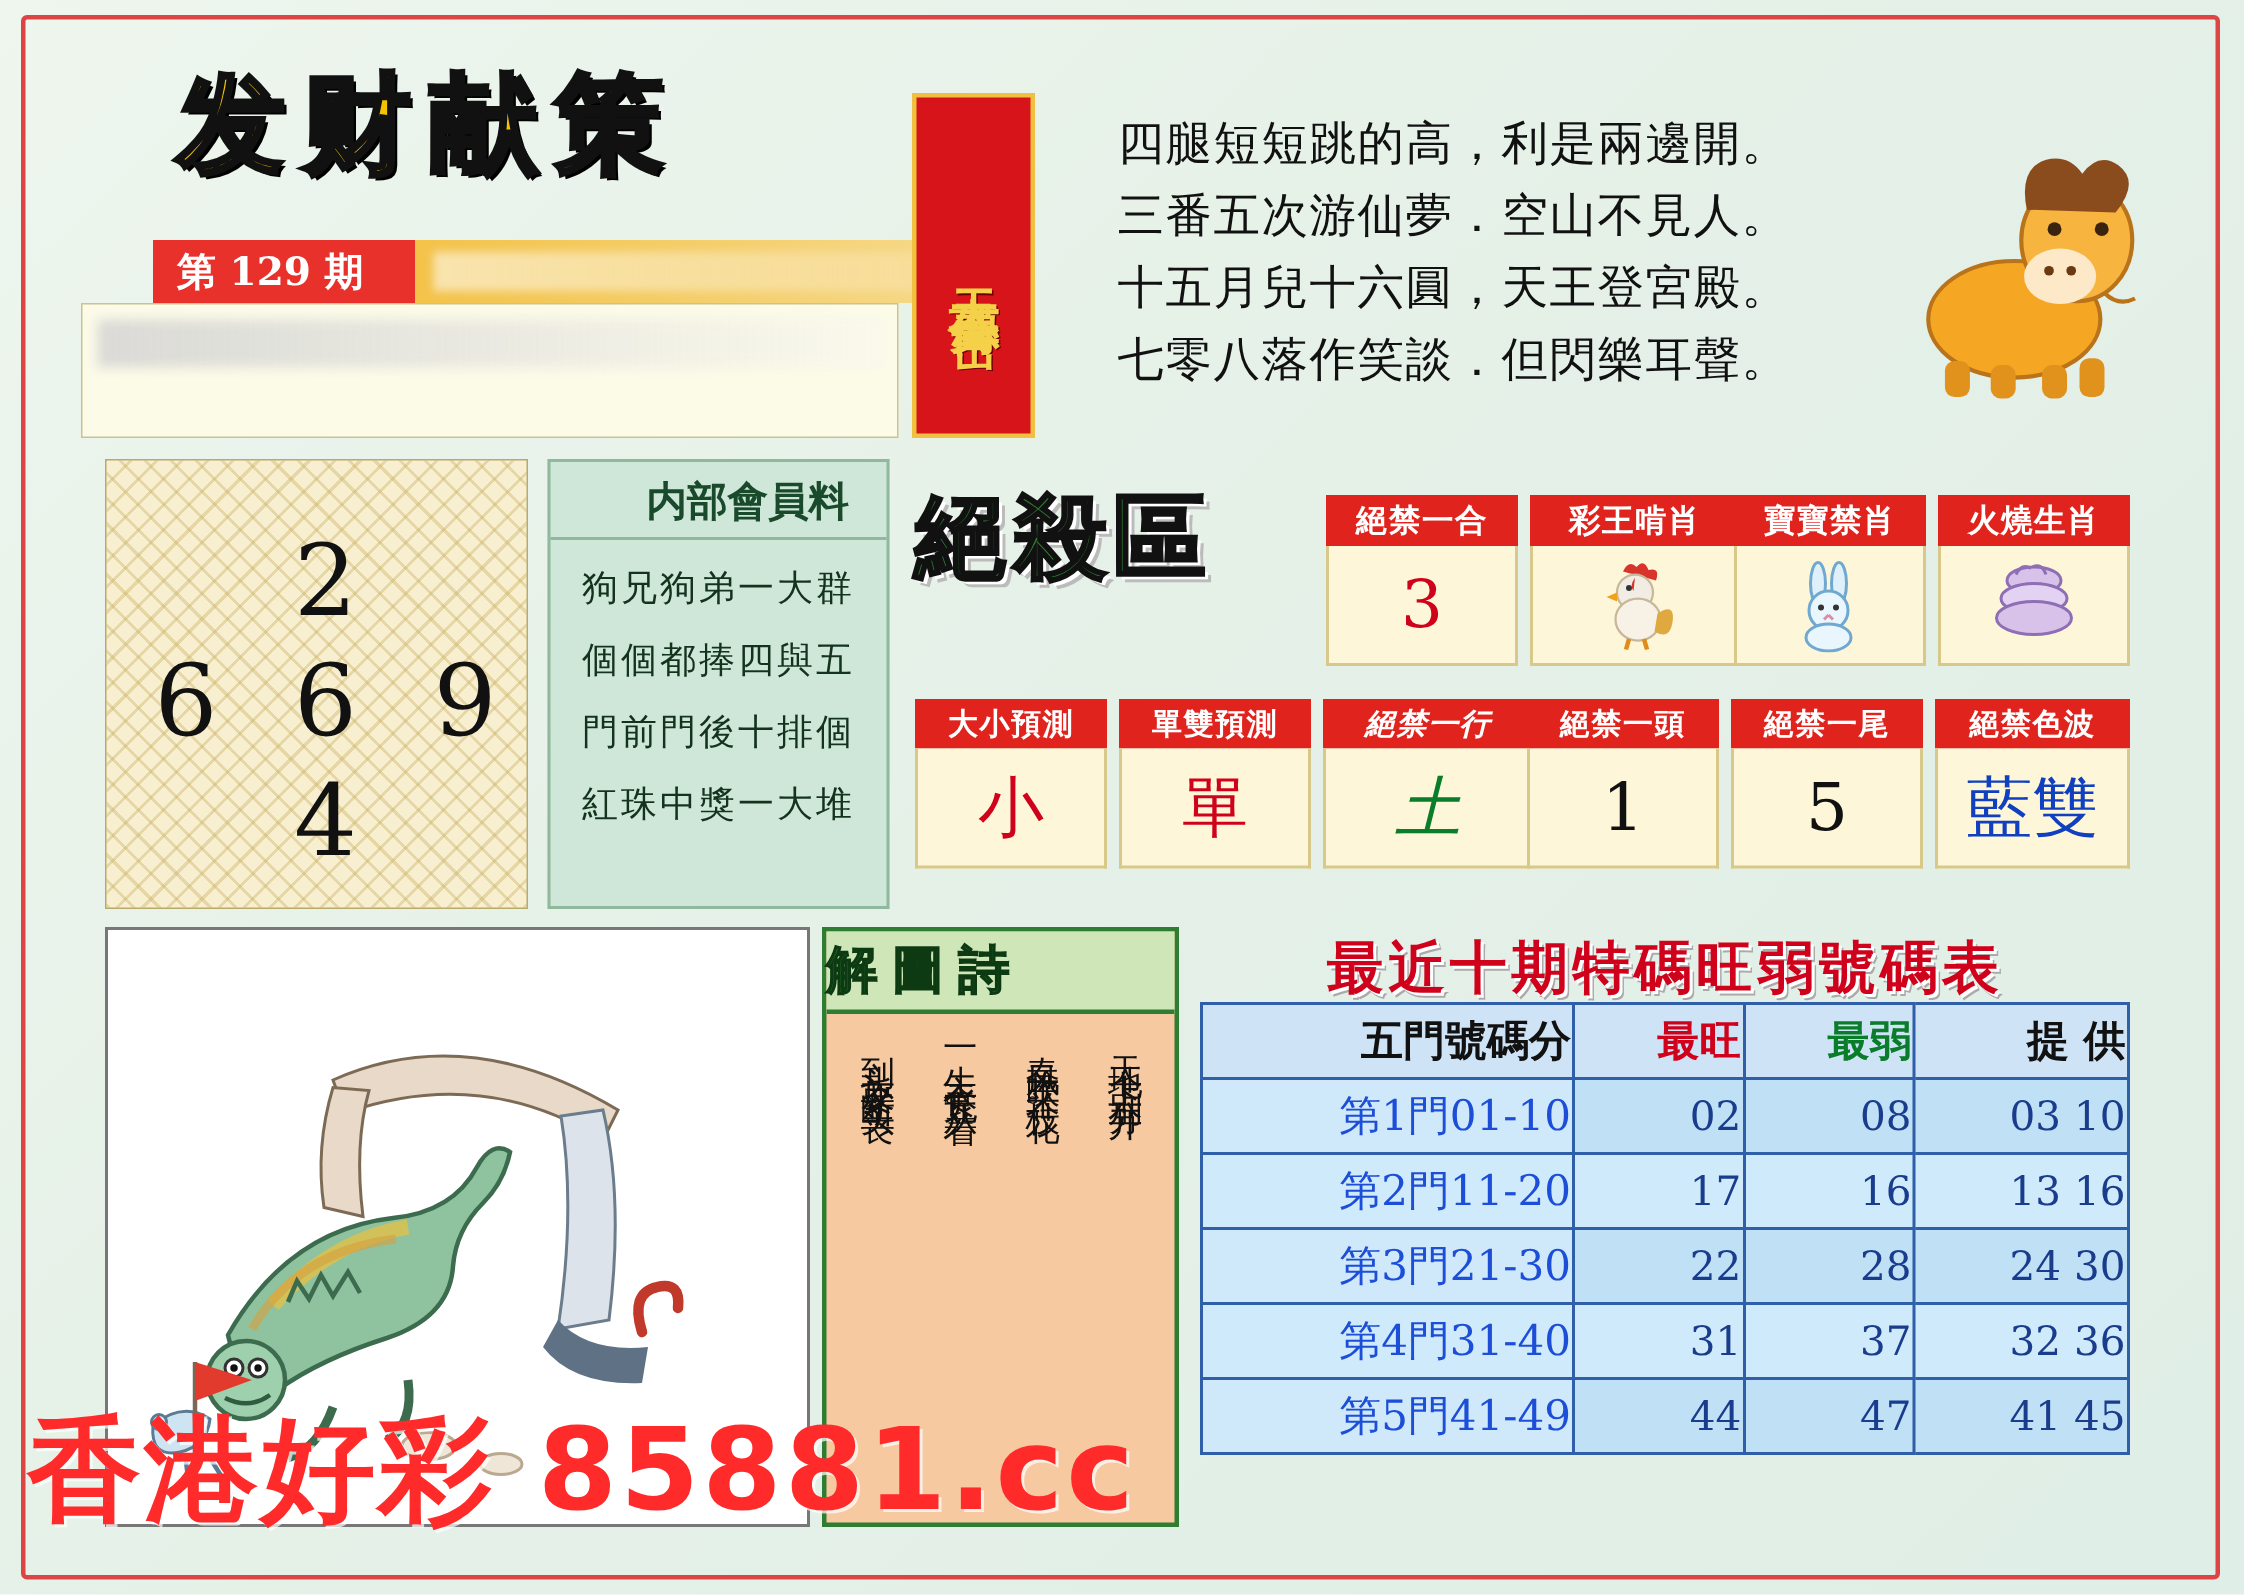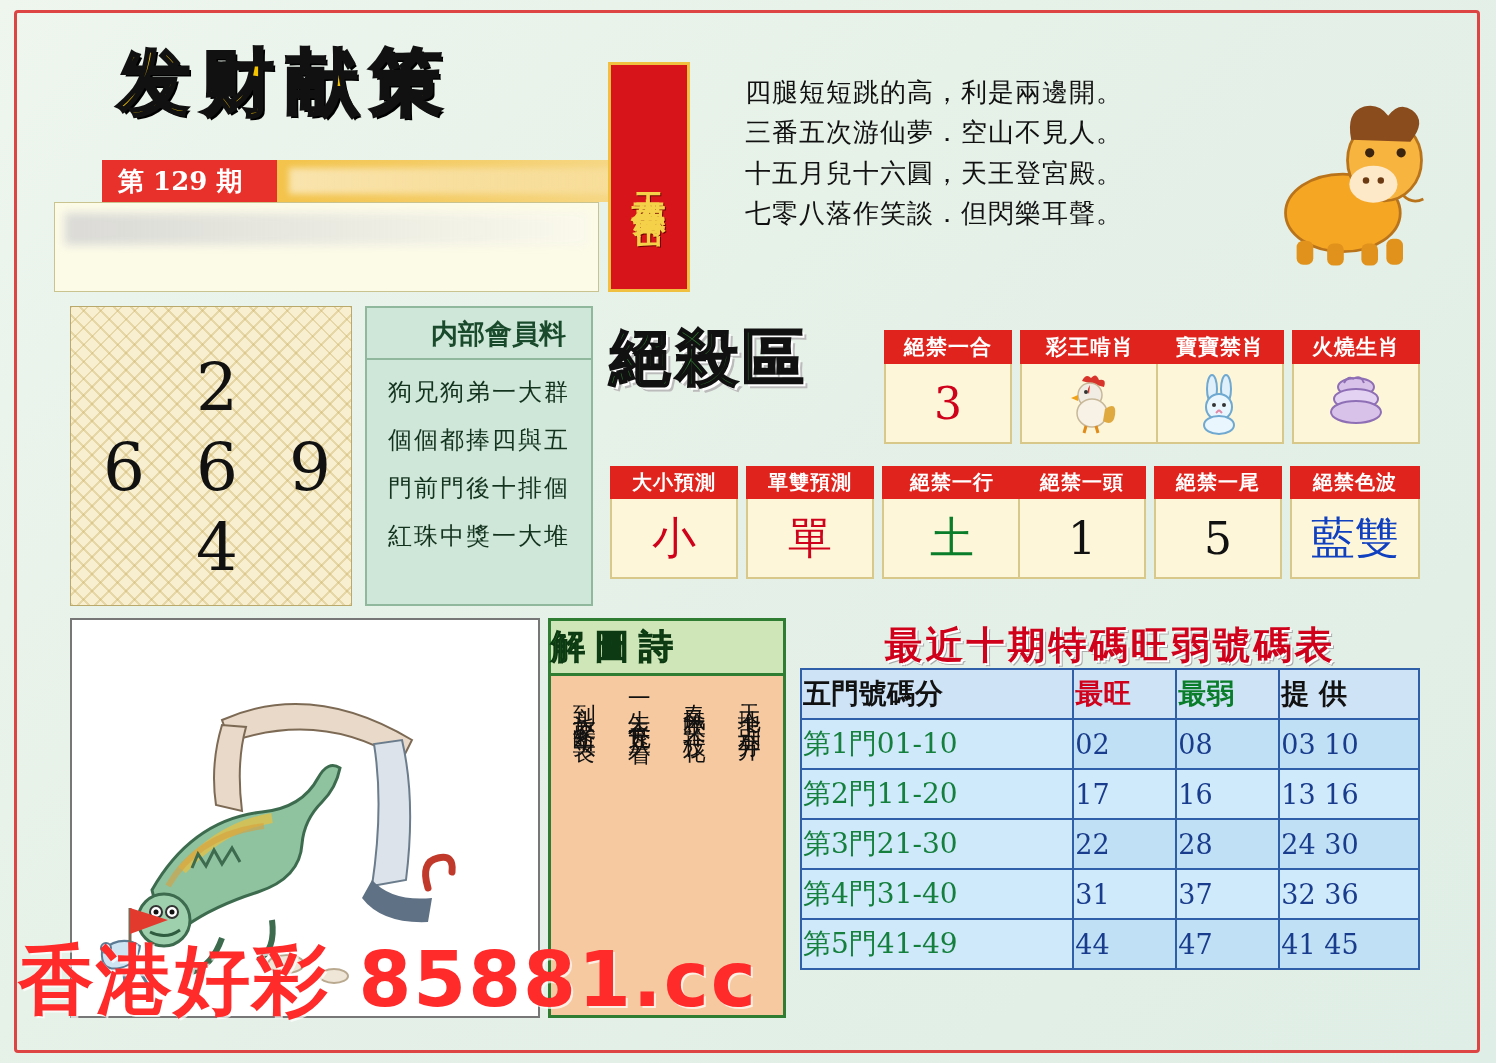--- a/index.html
+++ b/index.html
@@ -46,21 +46,21 @@
     display:flex;align-items:center;justify-content:center;
   }
   .vbanner span{
     writing-mode:vertical-rl;font-size:34px;color:#f5d14a;font-weight:bold;
     font-family:"DejaVu Serif","Liberation Serif",serif;letter-spacing:6px;
     text-shadow:1px 1px 0 #6b0000;
   }
   .poem{position:absolute;left:745px;top:72px;width:510px;}
   .poem div{
     font-family:"DejaVu Serif","Liberation Serif",serif;
-    font-size:26px;color:#111;line-height:1.55;letter-spacing:1px;
+    font-size:31px;color:#111;line-height:1.55;letter-spacing:1px;
   }
   
   .horse{position:absolute;left:1255px;top:88px;width:185px;height:185px;}
   
   .numbox{
     position:absolute;left:70px;top:306px;width:282px;height:300px;
     background:
       repeating-linear-gradient(45deg,rgba(200,170,90,.35) 0 2px,transparent 2px 12px),
       repeating-linear-gradient(-45deg,rgba(200,170,90,.35) 0 2px,transparent 2px 12px),
       #f7efcf;
@@ -141,27 +141,27 @@
     position:absolute;left:800px;top:620px;width:620px;text-align:center;
     font-family:"DejaVu Serif","Liberation Serif",serif;
     font-size:38px;font-weight:bold;color:#d0021b;letter-spacing:3px;
     text-shadow:2px 2px 0 #fff,3px 3px 0 #aaa;
   }
   table.t{
     position:absolute;left:800px;top:668px;width:620px;border-collapse:collapse;
     font-family:"DejaVu Serif","Liberation Serif",serif;
   }
   table.t th,table.t td{
-    border:2px solid #2f5fa8;text-align:left;height:46px;font-size:27px;color:#1a3c8c;
+    border:2px solid #2f5fa8;text-align:right;height:46px;font-size:27px;color:#1a3c8c;padding-left:24px;
   }
   table.t thead th{background:#cfe3f7;font-size:28px;color:#111;font-weight:bold;}
   table.t thead th.g{color:#0a7d2a;}
   table.t thead th.r{color:#d0021b;}
   table.t tbody td{background:#bfe0f5;}
-  table.t tbody td.first{color:#15803d;font-size:28px;background:#cfe9fb;}
+  table.t tbody td.first{color:#1d4ed8;font-size:28px;background:#cfe9fb;}
   table.t tbody tr:nth-child(even) td{background:#cfeafb;}
   
   .wm{
     position:absolute;left:18px;top:930px;
     font-family:"DejaVu Sans","Liberation Sans",sans-serif;
     font-size:76px;font-weight:bold;color:#ff2a2a;
     letter-spacing:2px;
     text-shadow:2px 2px 0 rgba(255,255,255,.7);
     white-space:nowrap;
   }
@@ -280,21 +280,21 @@
 </div>
 
 <div class="cell r2" style="left:610px;top:466px;width:128px;">
   <div class="ch">大小預測</div>
   <div class="cb red">小</div>
 </div>
 <div class="cell r2" style="left:746px;top:466px;width:128px;">
   <div class="ch">單雙預測</div>
   <div class="cb red">單</div>
 </div>
-<div class="cell r2" style="left:882px;top:466px;width:140px;">
+<div class="cell r2" style="left:882px;top:466px;width:140px;font-style:italic;">
   <div class="ch">絕禁一行</div>
   <div class="cb green">土</div>
 </div>
 <div class="cell r2" style="left:1018px;top:466px;width:128px;">
   <div class="ch">絕禁一頭</div>
   <div class="cb">1</div>
 </div>
 <div class="cell r2" style="left:1154px;top:466px;width:128px;">
   <div class="ch">絕禁一尾</div>
   <div class="cb">5</div>

